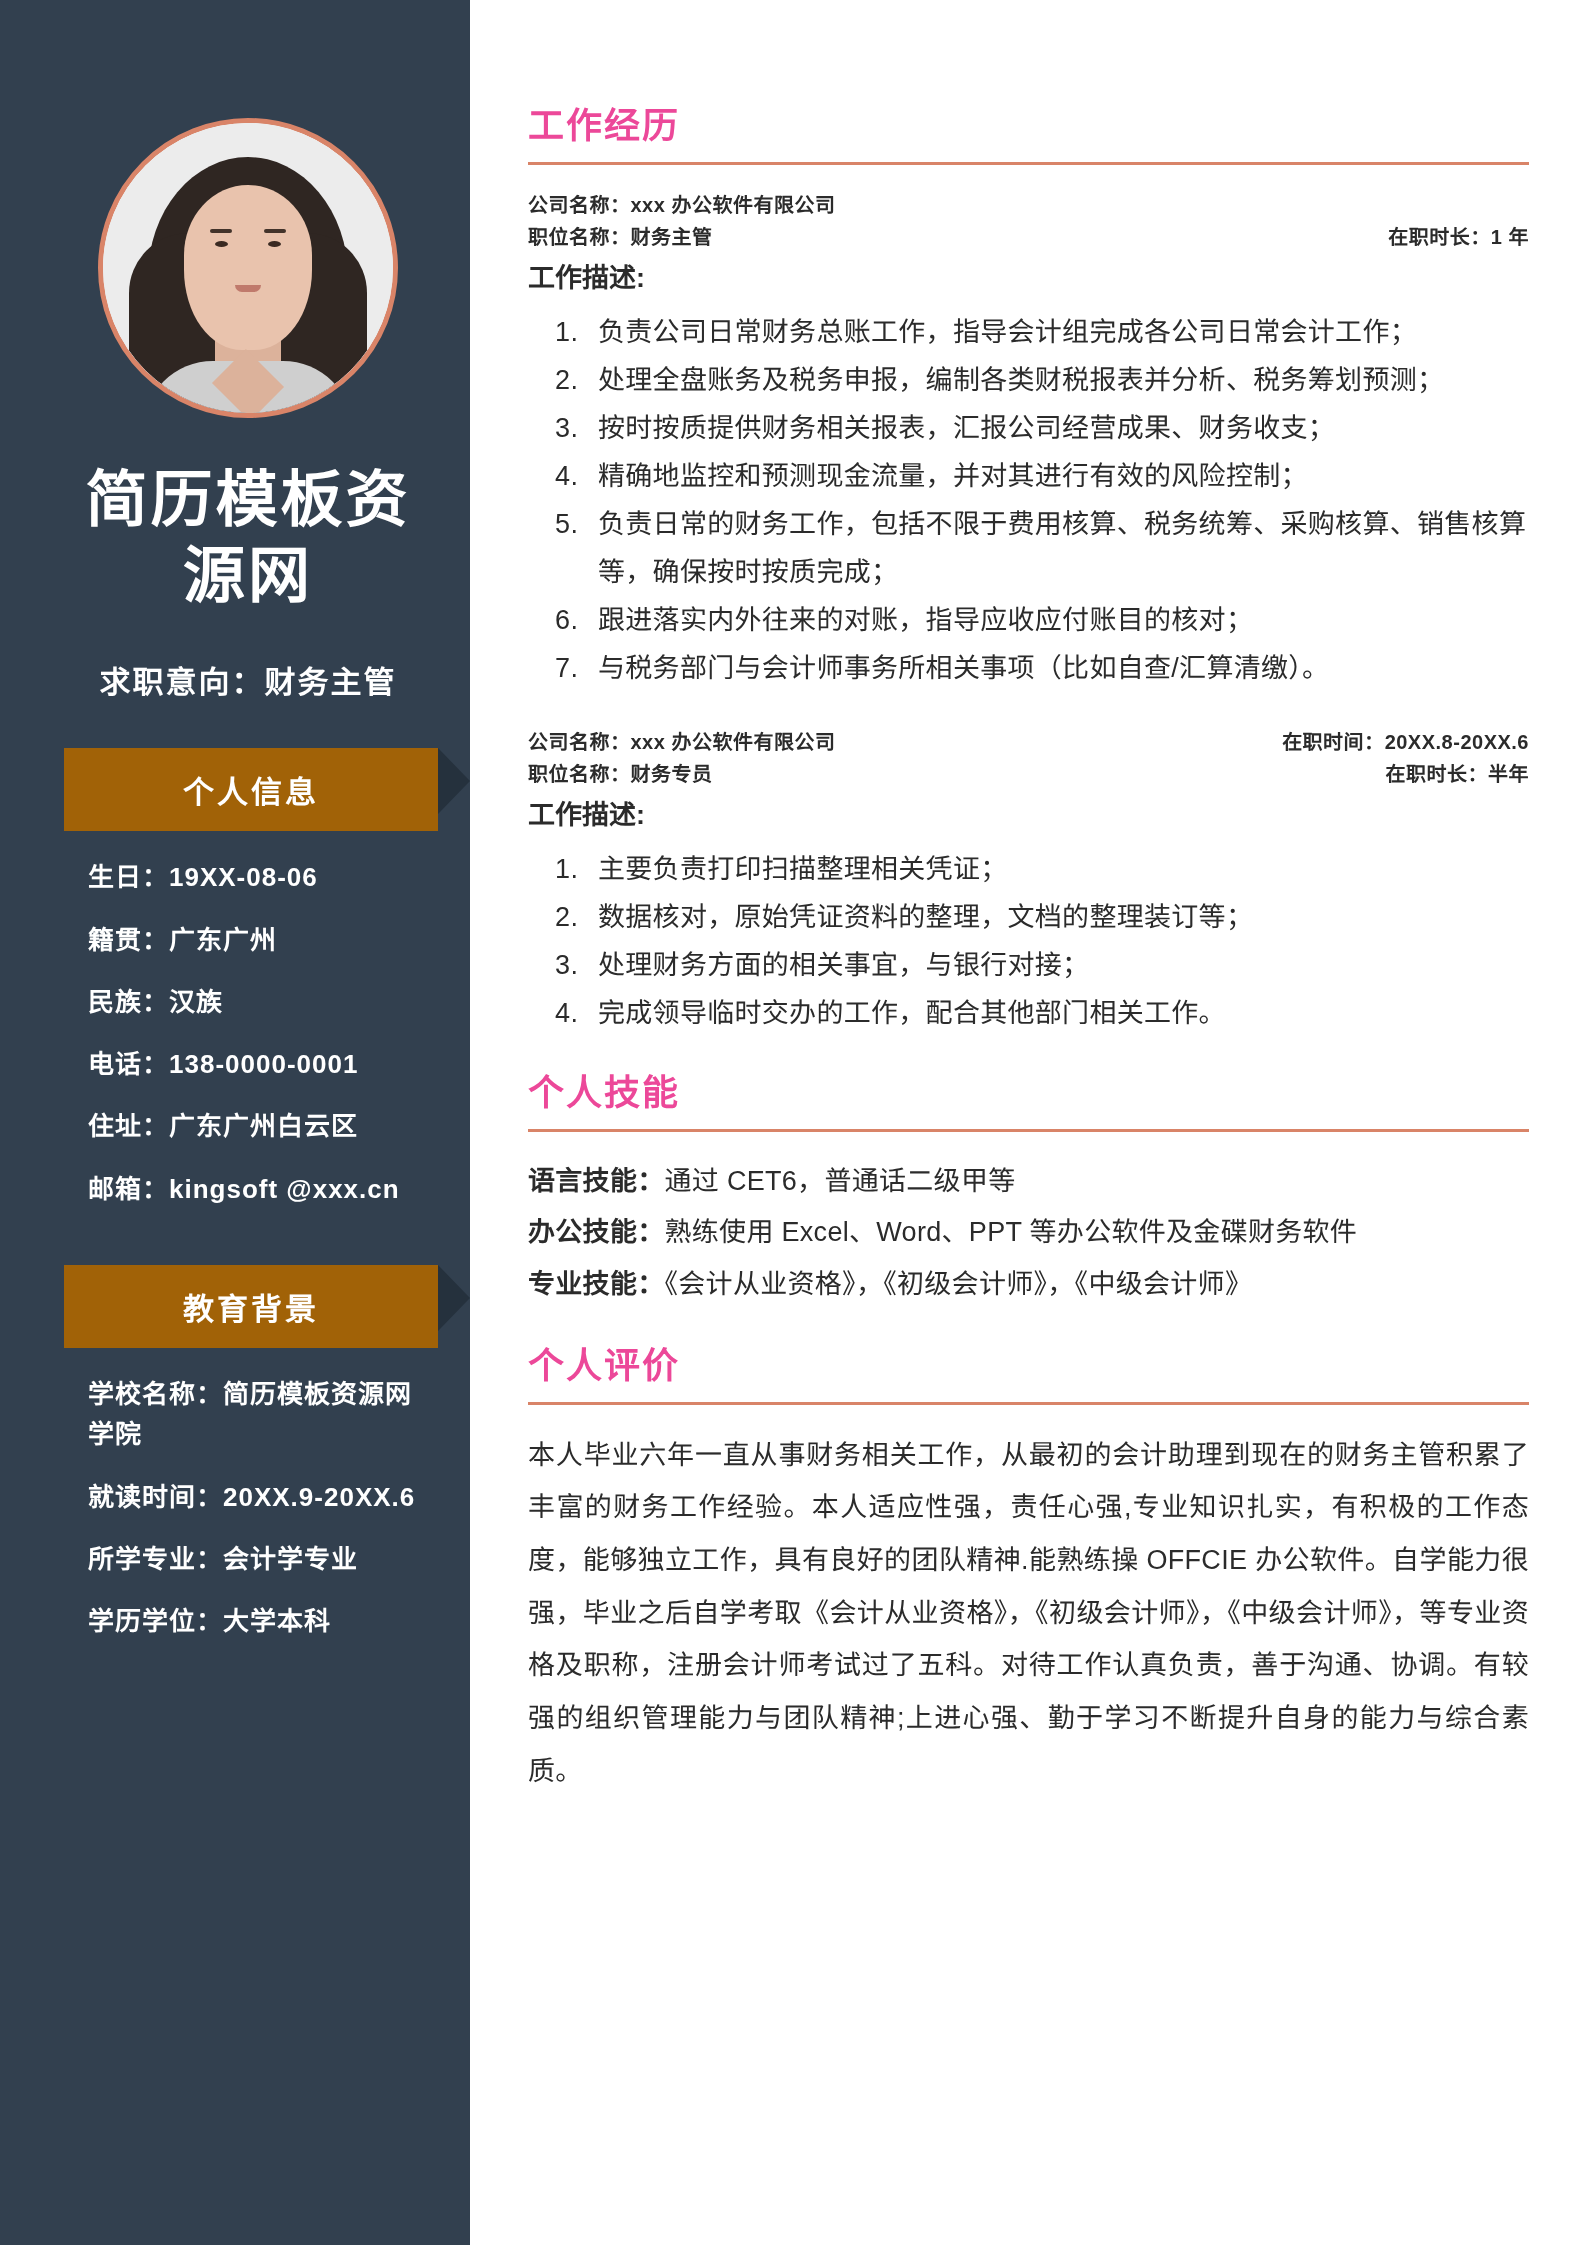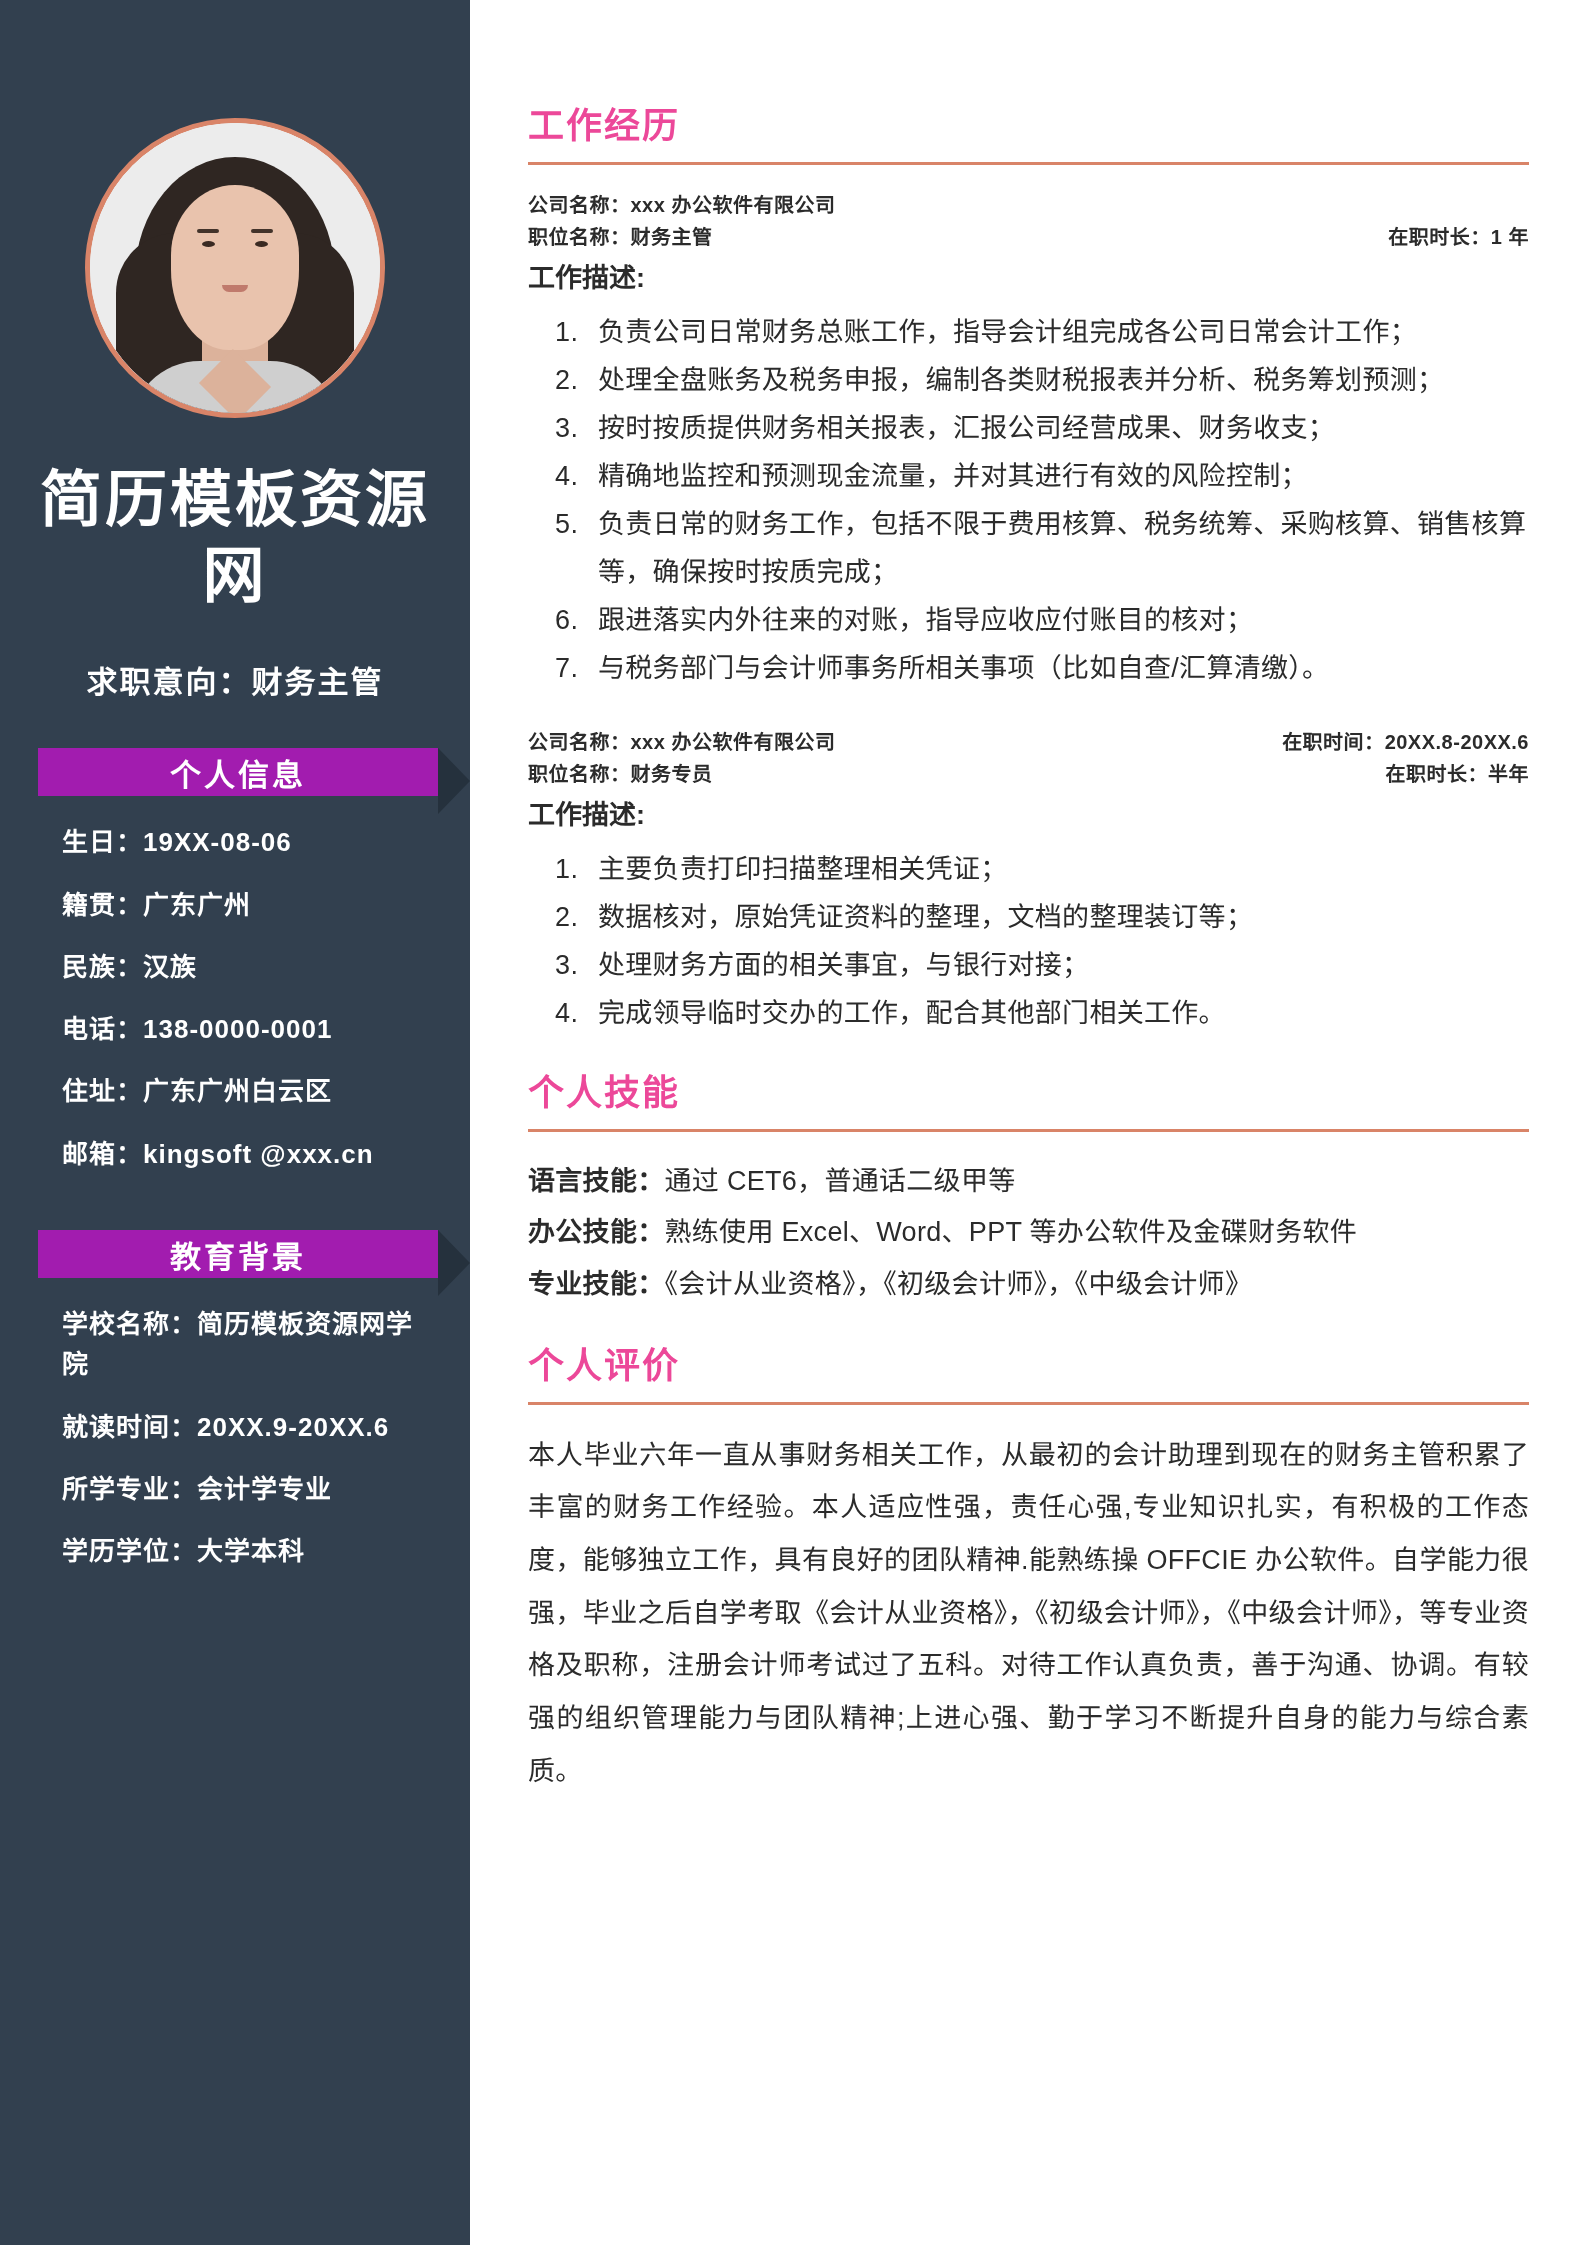--- a/index.html
+++ b/index.html
@@ -19,20 +19,21 @@
   }
 
   
   .sidebar {
     width: 470px;
     min-width: 470px;
     background: #32404f;
     color: #ffffff;
     position: relative;
     padding-bottom: 40px;
+    padding-left: 26px;
   }
 
   .photo-wrap {
     width: 300px;
     height: 300px;
     margin: 118px auto 0 auto;
     border-radius: 50%;
     border: 5px solid #d98468;
     overflow: hidden;
     position: relative;
@@ -115,22 +116,22 @@
   .objective {
     text-align: center;
     font-size: 31px;
     font-weight: 700;
     letter-spacing: 2px;
     margin-top: 44px;
   }
 
   .sb-heading {
     position: relative;
-    height: 48px;
-    background: #a21caf;
+    height: 83px;
+    background: #a16207;
     color: #ffffff;
     font-size: 31px;
     font-weight: 700;
     letter-spacing: 3px;
     display: flex;
     align-items: center;
     justify-content: center;
     margin: 46px 32px 0 38px;
   }
   .sb-heading::after {

